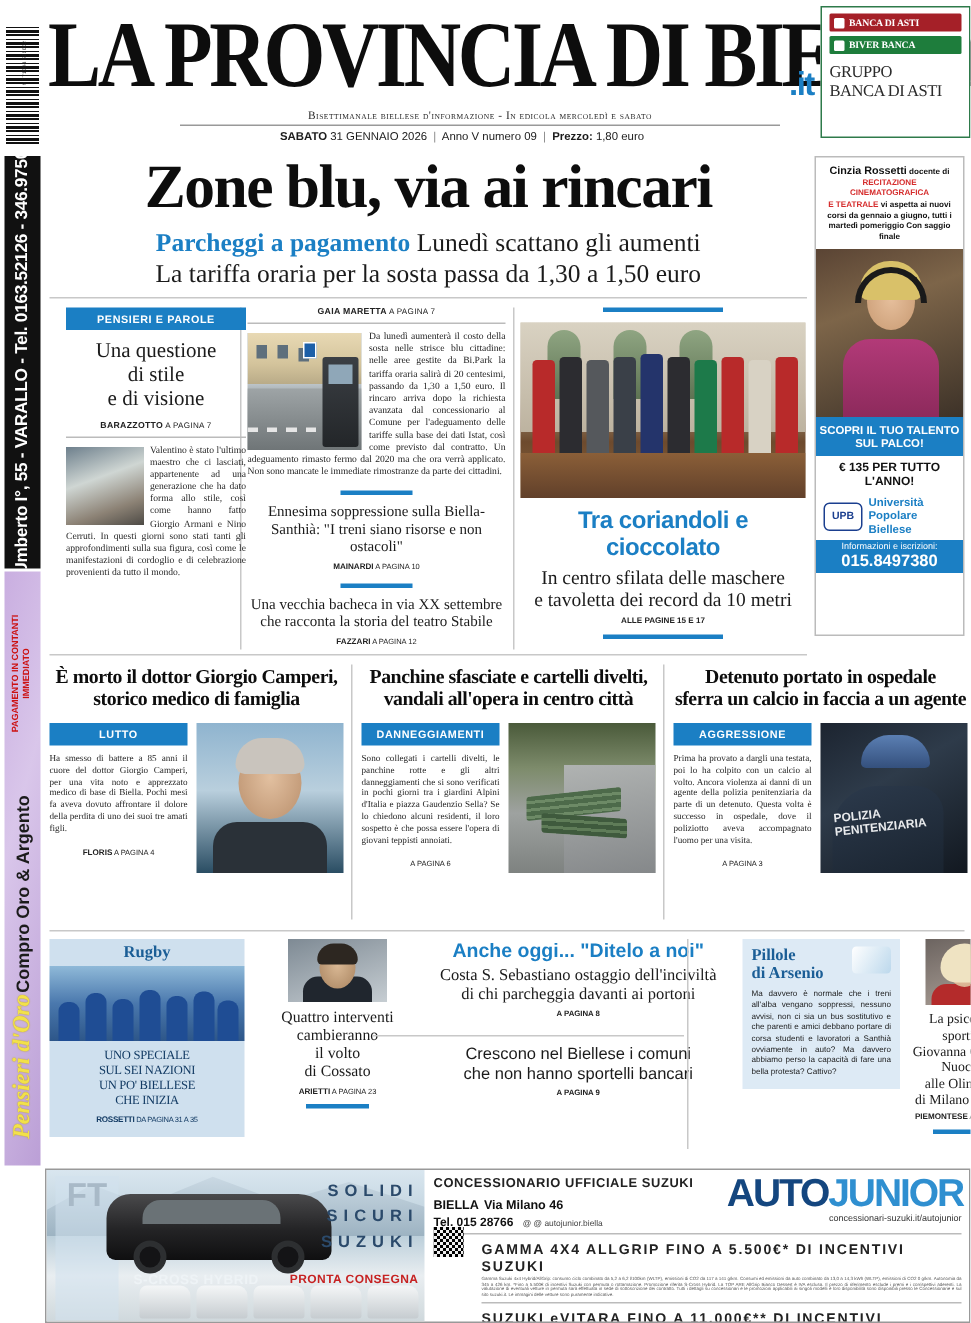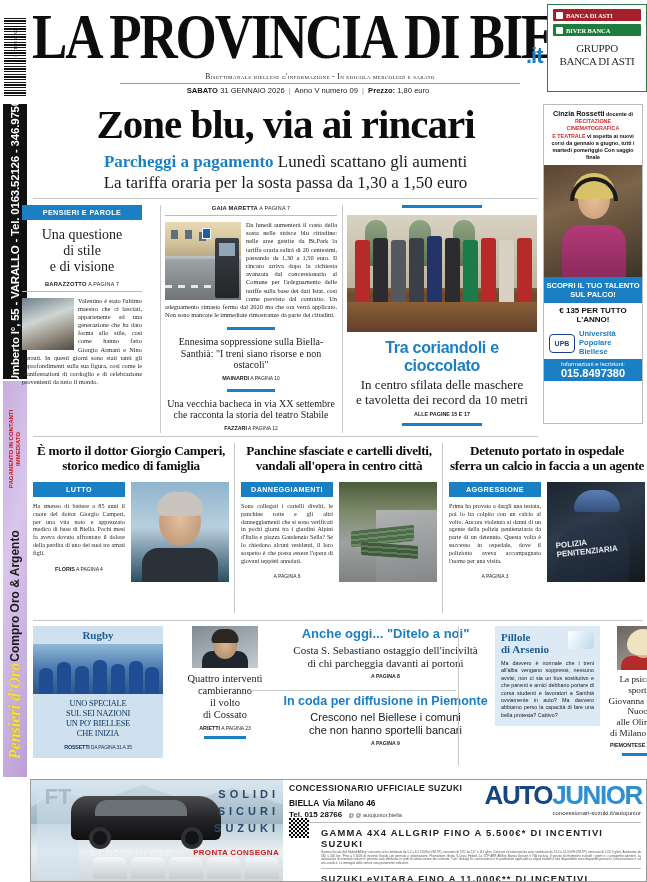--- a/index.html
+++ b/index.html
@@ -113,41 +113,41 @@
   .bank-logo .mark {
     width:7px; height:7px; background:#fff; border-radius:1px;
     display:inline-block;
   }
   .bank-logo .txt {
     font-family:"Liberation Serif", serif; font-weight:bold;
     font-size:6.5px; color:#fff; letter-spacing:-0.1px;
   }
   .bank-grp {
     margin-top:6px; font-family:"Liberation Serif", serif;
-    font-size:11px; line-height:13px; color:#2b2b2b; letter-spacing:-0.3px;text-align:center;
+    font-size:11px; line-height:13px; color:#2b2b2b; letter-spacing:-0.3px;
   }
 
   
   .lead-head {
     position:absolute; left:33px; top:102px; width:505px; text-align:center;
     font-family:"Liberation Serif", serif; font-weight:bold;
     font-size:41px; line-height:44px; letter-spacing:-1px; color:#0d0d0d;
   }
   .lead-sub1 {
     position:absolute; left:33px; top:152px; width:505px; text-align:center;
     font-family:"Liberation Serif", serif; font-size:17px; line-height:20px; color:#1b1b1b;
   }
   .lead-sub1 b { color:#1b7fc4; font-weight:bold; }
   .lead-sub2 {
     position:absolute; left:33px; top:173px; width:505px; text-align:center;
     font-family:"Liberation Serif", serif; font-size:17px; line-height:20px; color:#1b1b1b;
   }
 
   
-  .col-op { position:absolute; left:22px; top:205px; width:120px; }
+  .col-op { position:absolute; left:44px; top:205px; width:120px; }
   .tag-blue {
     background:#1b7fc4; color:#fff; text-align:center;
     font-family:"Liberation Sans", sans-serif; font-weight:bold;
     font-size:7.2px; letter-spacing:.4px; padding:3px 0;
   }
   .op-title {
     margin-top:7px; text-align:center;
     font-family:"Liberation Serif", serif; font-size:14px; line-height:16px; color:#1b1b1b;
   }
   .op-byline {
@@ -922,21 +922,20 @@
     <div class="ditelo-box">
       <div class="ditelo-t">Anche oggi... "Ditelo a noi"</div>
       <div class="ditelo-s">
         <div>Costa S. Sebastiano ostaggio dell'inciviltà</div>
         <div>di chi parcheggia davanti ai portoni</div>
       </div>
       <div class="ditelo-by">A PAGINA 8</div>
     </div>
 
     <div class="coda-box">
-      <div class="coda-t">In coda per diffusione in Piemonte</div>
       <div class="coda-s">
         <div>Crescono nel Biellese i comuni</div>
         <div>che non hanno sportelli bancari</div>
       </div>
       <div class="coda-by">A PAGINA 9</div>
     </div>
 
     <div class="pillole-box">
       <span class="pillole-ico"></span>
       <div class="pillole-t">

